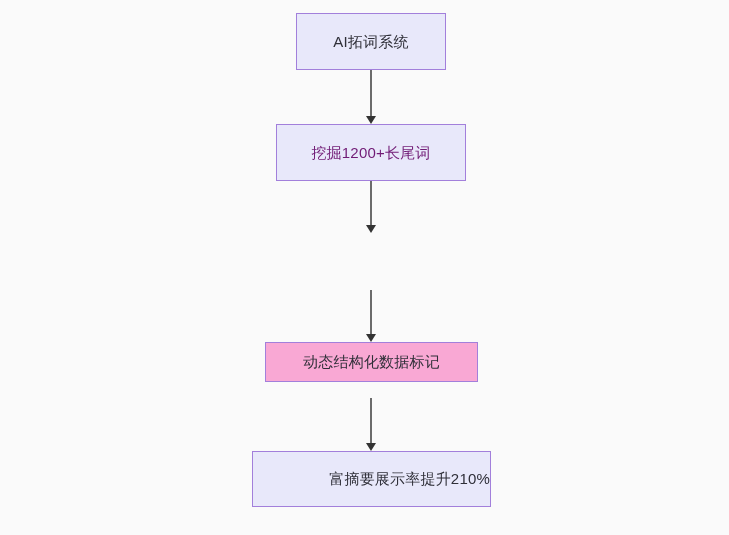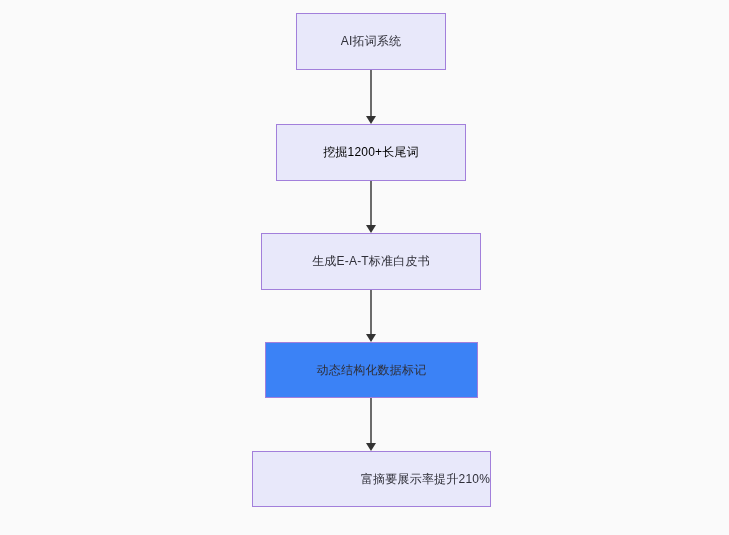--- a/index.html
+++ b/index.html
@@ -20,21 +20,21 @@
   }
   .node {
     position: absolute;
     box-sizing: border-box;
     background: #e8e8fa;
     border: 1.6px solid #a27fdb;
     display: flex;
     align-items: center;
     justify-content: center;
     color: #2f2f38;
-    font-size: 12px;
+    font-size: 15px;
     line-height: 1.2;
     letter-spacing: 0.2px;
     white-space: nowrap;
   }
   .edge {
     position: absolute;
     width: 0;
     height: 0;
   }
   .edge-line {
@@ -61,39 +61,36 @@
 
   <div class="node" id="node-1" style="left: 296px; top: 13px; width: 150px; height: 57px; background: rgb(232, 232, 250); border-color: rgb(162, 127, 219); color: rgb(47, 47, 56);">
     <span>AI拓词系统</span>
   </div>
 
   <div class="edge" id="edge-1" style="left: 371px; top: 70px;">
     <div class="edge-line" style="height: 47px; background: rgb(107, 107, 107);"></div>
     <div class="edge-head" style="top: 46px; border-top-color: rgb(51, 51, 51);"></div>
   </div>
 
-  <div class="node" id="node-2" style="left: 276px; top: 124px; width: 190px; height: 57px; background: rgb(232, 232, 250); border-color: rgb(162, 127, 219); color: #000000;">
+  <div class="node" id="node-2" style="left: 276px; top: 124px; width: 190px; height: 57px; background: rgb(232, 232, 250); border-color: rgb(162, 127, 219); color: #701a75;">
     <span>挖掘1200+长尾词</span>
   </div>
 
   <div class="edge" id="edge-2" style="left: 371px; top: 181px;">
     <div class="edge-line" style="height: 45px; background: rgb(107, 107, 107);"></div>
     <div class="edge-head" style="top: 44px; border-top-color: rgb(51, 51, 51);"></div>
   </div>
 
-  <div class="node" id="node-3" style="left: 261px; top: 233px; width: 220px; height: 57px; background: rgb(232, 232, 250); border-color: rgb(162, 127, 219); color: rgb(47, 47, 56);">
-    <span>生成E-A-T标准白皮书</span>
-  </div>
 
   <div class="edge" id="edge-3" style="left: 371px; top: 290px;">
     <div class="edge-line" style="height: 45px; background: rgb(107, 107, 107);"></div>
     <div class="edge-head" style="top: 44px; border-top-color: rgb(51, 51, 51);"></div>
   </div>
 
-  <div class="node" id="node-4" style="left: 265px; top: 342px; width: 213px; height: 56px; background: #3b82f6; border-color: rgb(162, 127, 219); color: rgb(47, 47, 56);">
+  <div class="node" id="node-4" style="left: 265px; top: 342px; width: 213px; height: 40px; background: #f9a8d4; border-color: rgb(162, 127, 219); color: rgb(47, 47, 56);">
     <span>动态结构化数据标记</span>
   </div>
 
   <div class="edge" id="edge-4" style="left: 371px; top: 398px;">
     <div class="edge-line" style="height: 46px; background: rgb(107, 107, 107);"></div>
     <div class="edge-head" style="top: 45px; border-top-color: rgb(51, 51, 51);"></div>
   </div>
 
   <div class="node" id="node-5" style="left: 252px; top: 451px; width: 239px; height: 56px; background: rgb(232, 232, 250); border-color: rgb(162, 127, 219); color: rgb(47, 47, 56); justify-content: flex-end;">
     <span>富摘要展示率提升210%</span>

